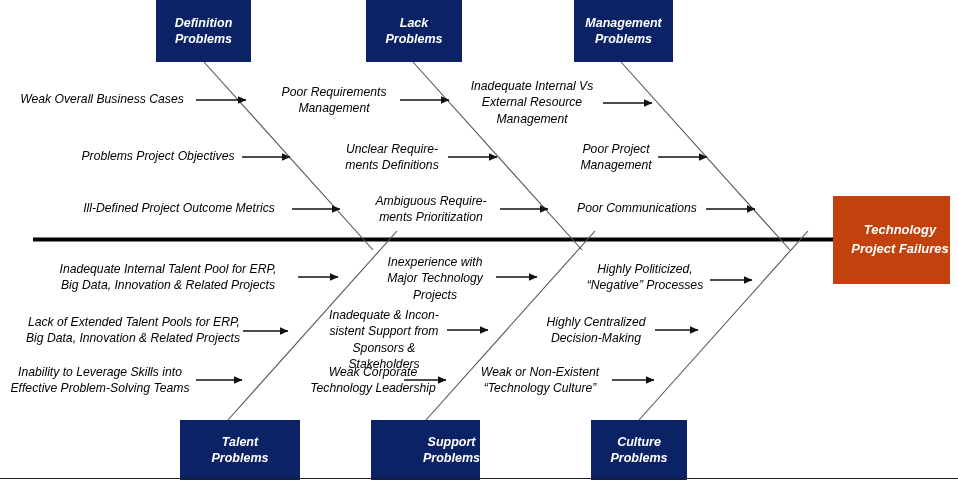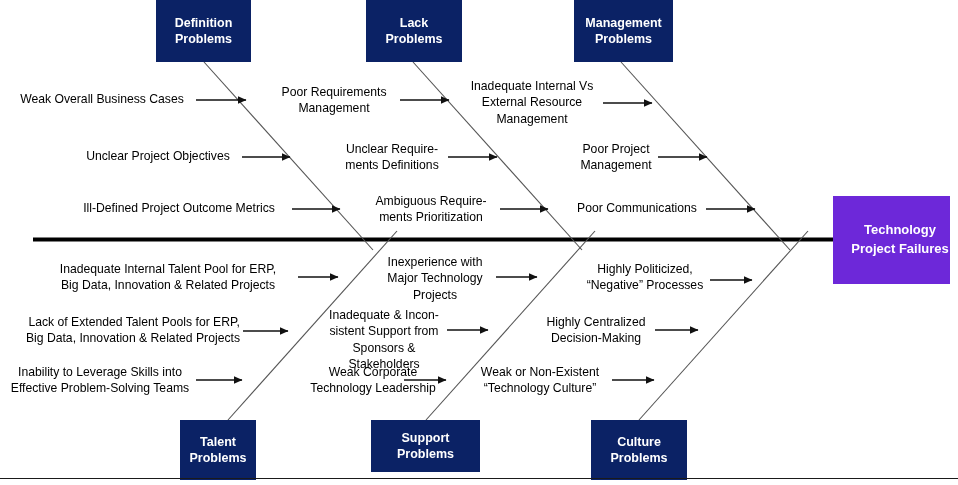--- a/index.html
+++ b/index.html
@@ -9,20 +9,21 @@
   }
   body {
     font-family: "Liberation Sans", sans-serif;
   }
   #canvas {
     position: relative;
     width: 958px;
     height: 485px;
     background: #ffffff;
     overflow: hidden;
+    font-style: italic;
   }
   #bones {
     position: absolute;
     left: 0;
     top: 0;
     width: 958px;
     height: 485px;
   }
   .cat-box {
     position: absolute;
@@ -34,21 +35,21 @@
     display: flex;
     align-items: center;
     justify-content: center;
     text-align: center;
     box-sizing: border-box;
     z-index: 4;
   }
   .cat-box span { display: block; }
   .head-box {
     position: absolute;
-    background: #6d28d9;
+    background: #c2410c;
     color: #ffffff;
     font-weight: bold;
     font-size: 13px;
     line-height: 1.45;
     display: flex;
     align-items: center;
     justify-content: center;
     text-align: center;
     box-sizing: border-box;
     z-index: 4;
@@ -134,28 +135,28 @@
     </div>
   </div>
 
   <div class="cat-box" style="left:574px; top:0px; width:99px; height:62px;">
     <div>
       <span>Management</span>
       <span>Problems</span>
     </div>
   </div>
 
-  <div class="cat-box" style="left:180px; top:420px; width:76px; height:60px;">
+  <div class="cat-box" style="left:180px; top:420px; width:120px; height:60px;">
     <div>
       <span>Talent</span>
       <span>Problems</span>
     </div>
   </div>
 
-  <div class="cat-box" style="left:371px; top:420px; width:109px; height:52px;">
+  <div class="cat-box" style="left:371px; top:420px; width:109px; height:60px;justify-content:flex-end;">
     <div>
       <span>Support</span>
       <span>Problems</span>
     </div>
   </div>
 
   <div class="cat-box" style="left:591px; top:420px; width:96px; height:60px;align-items:center;">
     <div>
       <span>Culture</span>
       <span>Problems</span>
@@ -164,21 +165,21 @@
 
   <div class="head-box" style="left:833px; top:196px; width:117px; height:88px;">
     <div>
       <span>Technology</span>
       <span>Project</span>
       <span>Failures</span>
     </div>
   </div>
 
   <div class="cause" style="left:12px; top:91px; width:180px;">Weak Overall Business Cases</div>
-  <div class="cause" style="left:78px; top:148px; width:160px;">Unclear Project Objectives</div>
+  <div class="cause" style="left:78px; top:148px; width:160px;">Problems Project Objectives</div>
   <div class="cause" style="left:70px; top:200px; width:218px;">Ill-Defined Project Outcome Metrics</div>
 
   <div class="cause" style="left:272px; top:84px; width:124px;">Poor Requirements
 Management</div>
   <div class="cause" style="left:340px; top:141px; width:104px;">Unclear Require-
 ments Definitions</div>
   <div class="cause" style="left:366px; top:193px; width:130px;">Ambiguous Require-
 ments Prioritization</div>
 
   <div class="cause" style="left:464px; top:78px; width:136px;text-align:center;">Inadequate Internal Vs

